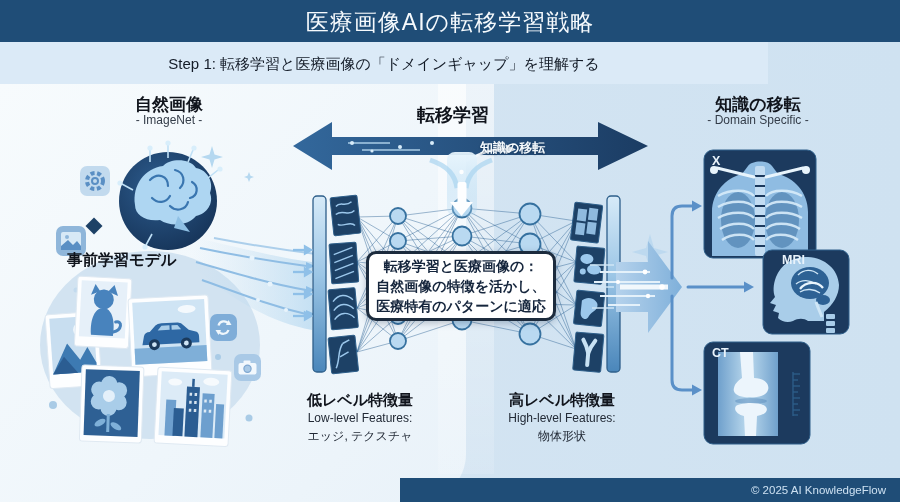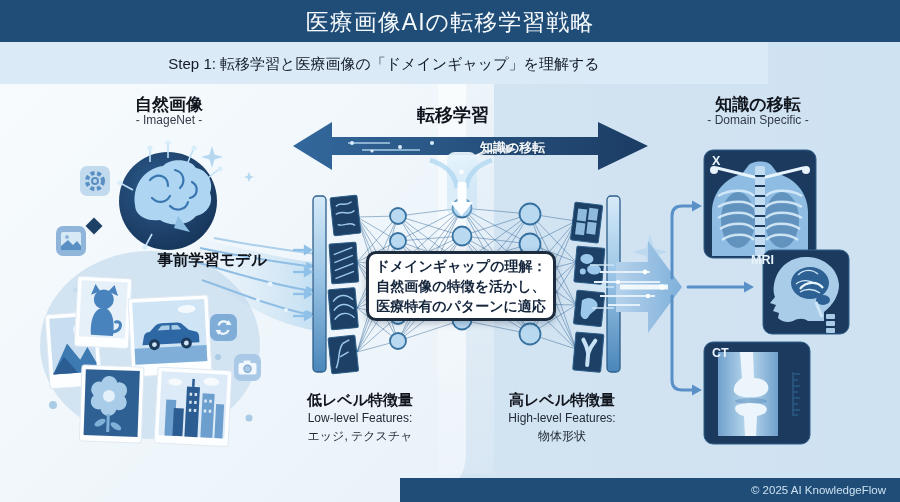--- a/index.html
+++ b/index.html
@@ -25,39 +25,39 @@
     background:linear-gradient(180deg,rgba(255,255,255,.6),rgba(255,255,255,.12));}
   
   #art{left:0;top:0;}
   #net-lines line{stroke:#2e6394;stroke-width:.9;opacity:.5;}
   #net-nodes circle{fill:#b9d9f1;stroke:#36719f;stroke-width:1.8;}
   
   .hd{font-weight:bold;font-size:17px;color:#10141c;text-align:center;width:200px;}
   .sub{font-size:12px;color:#333c48;text-align:center;width:200px;}
   #natural-heading{left:69px;top:93px;text-align:center;}
   #natural-sub{left:69px;top:113px;}
-  #model-label{left:67px;top:250px;width:200px;font-weight:bold;font-size:15.5px;color:#10141c;text-align:right;}
+  #model-label{left:67px;top:250px;width:200px;font-weight:bold;font-size:15.5px;color:#10141c;text-align:left;}
   #transfer-heading{left:353px;top:103px;width:200px;font-size:18px;}
   #knowledge-label{left:480px;top:139px;width:160px;color:#f5fafd;font-weight:bold;font-size:13px;
     text-shadow:0 1px 2px rgba(10,30,55,.5);}
   #gap-box{left:366px;top:251px;width:190px;height:70px;box-sizing:border-box;
     background:#ffffff;border:3px solid #1c2b3d;border-radius:10px;
     box-shadow:0 2px 7px rgba(20,40,70,.28);
     display:flex;flex-direction:column;justify-content:center;align-items:center;
     font-size:14px;font-weight:bold;color:#15253c;line-height:20px;text-align:center;}
   .feat{width:220px;text-align:center;}
   .feat .t{font-size:15px;font-weight:bold;color:#10141c;line-height:19px;margin-top:16px;}
   .feat .e{font-size:12px;color:#222a36;line-height:18px;}
   #feat-low{left:250px;top:374px;}
   #feat-high{left:452px;top:374px;}
   #medical-heading{left:658px;top:93px;}
   #medical-sub{left:658px;top:113px;}
   .mod-label{color:#e9f3fb;font-weight:bold;font-size:12.5px;}
   #xray-label{left:712px;top:154px;}
-  #mri-label{left:743px;top:253px;padding-left:8px;}
+  #mri-label{left:774px;top:253px;padding-left:8px;}
   #ct-label{left:712px;top:346px;}
 </style>
 </head>
 <body>
 
 <div id="stage">
 
   <div id="left-panel" class="abs"></div>
   <div id="footer-bar" class="abs"></div>
   <div id="mid-glow" class="abs"></div>
@@ -590,21 +590,21 @@
   <div id="step-bar" class="abs">Step 1: 転移学習と医療画像の「ドメインギャップ」を理解する</div>
 
   <div id="natural-heading" class="abs hd">自然画像</div>
   <div id="natural-sub" class="abs sub">- ImageNet -</div>
   <div id="model-label" class="abs">事前学習モデル</div>
 
   <div id="transfer-heading" class="abs hd">転移学習</div>
   <div id="knowledge-label" class="abs">知識の移転</div>
 
   <div id="gap-box" class="abs">
-    <div>ドメインギャップの理解：</div>
+    <div>転移学習と医療画像の：</div>
     <div>自然画像の特徴を活かし、</div>
     <div>医療特有のパターンに適応</div>
   </div>
 
   <div id="feat-low" class="abs feat">
     <div class="t">低レベル特徴量</div>
     <div class="e">Low-level Features:</div>
     <div class="e">エッジ, テクスチャ</div>
   </div>
   <div id="feat-high" class="abs feat">

